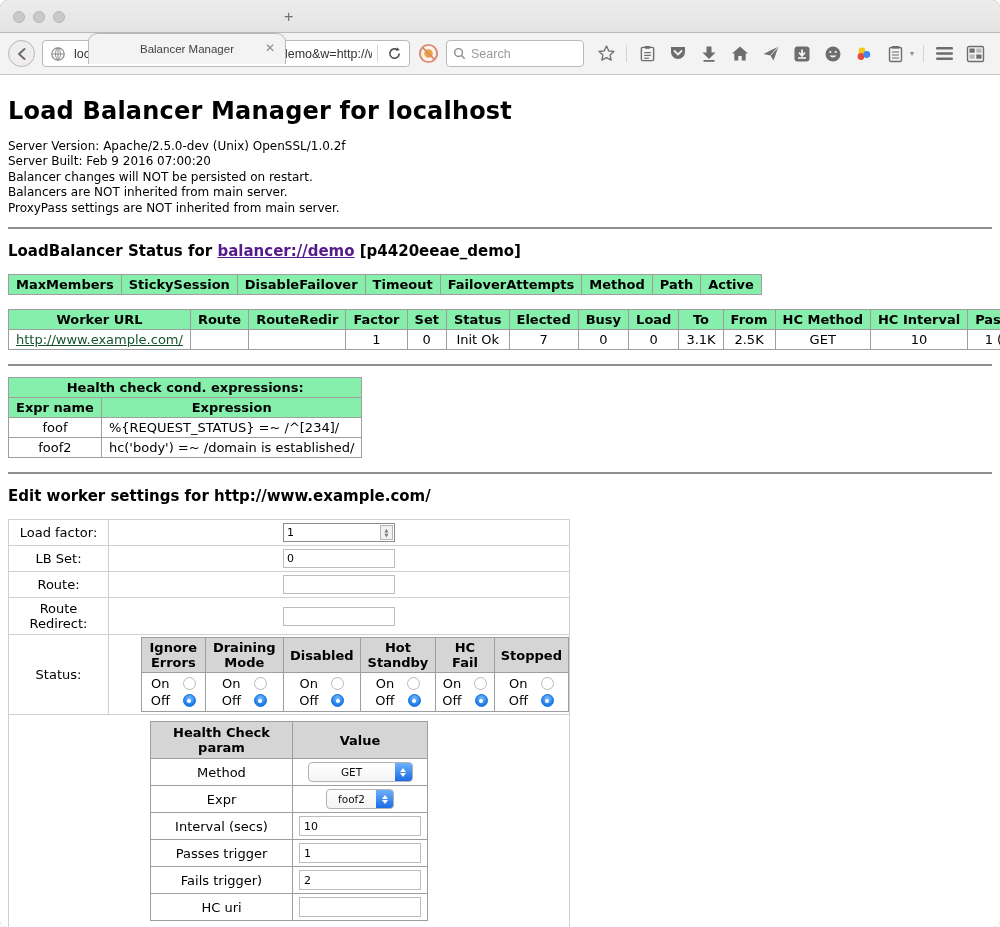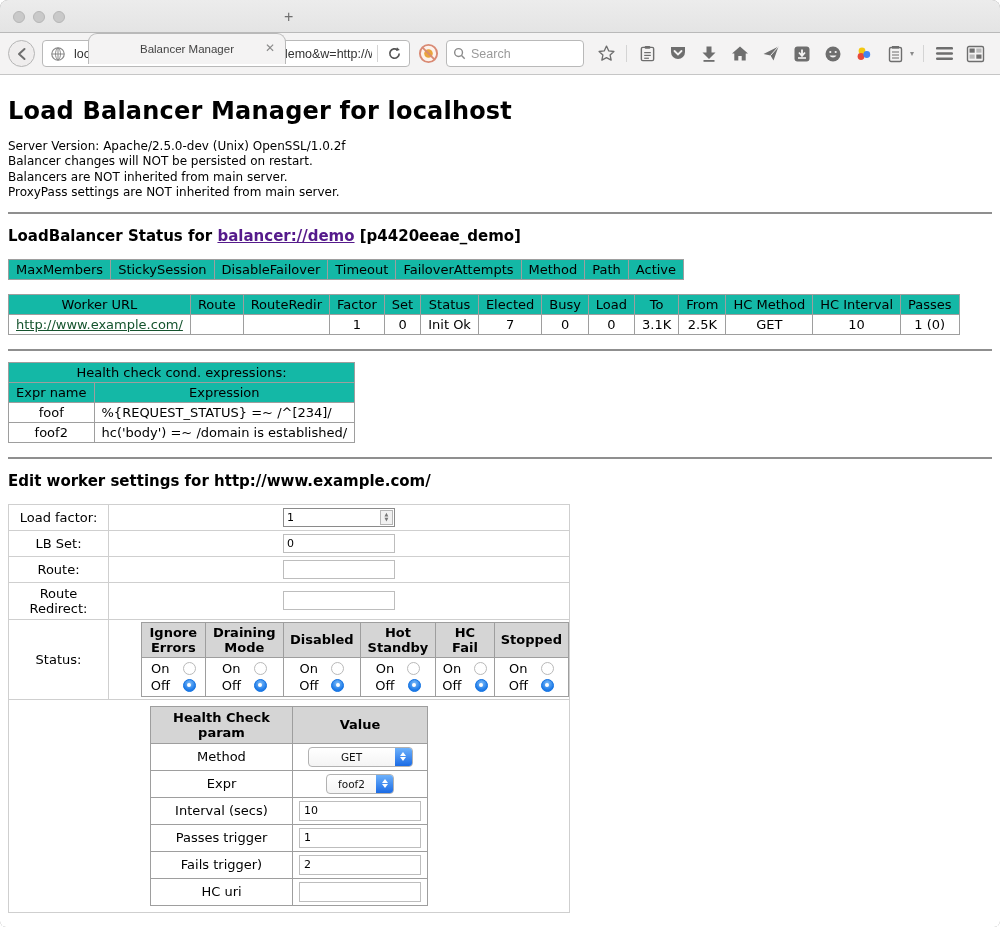--- a/index.html
+++ b/index.html
@@ -65,21 +65,21 @@
   h1.page-title { font-size: 24px; font-weight: bold; margin: 22px 0 14px 0; letter-spacing: 0.2px; }
   .info p { font-size: 12px; line-height: 15.4px; }
   hr.rule { border: none; height: 2px; background: #8f8f8f; margin: 11px 0; }
   h3.section { font-size: 15px; font-weight: bold; margin: 13px 0 14px 0; }
   h3.section a { color: #551a8b; }
 
   table.data { border-collapse: collapse; margin: 3px 0 14px 0; }
   table.data th, table.data td {
     border: 1px solid #9e9e9e; font-size: 13px; padding: 2px 7px; text-align: center; white-space: nowrap;
   }
-  table.data th { background: #14b8a6; font-weight: normal; margin-left: 48px; }
+  table.data th { background: #86efac; font-weight: bold; margin-left: 48px; }
   table.data a { color: #14532d; }
 
   table.expr td:last-child { text-align: left; }
 
   
   table.formtbl { border-collapse: collapse; width: 562px; margin-top: 14px; }
   table.formtbl > tbody > tr > td { border: 1px solid #cfcfcf; padding: 3px 4px; font-size: 13px; }
   td.flabel { width: 100px; text-align: center; margin-left: 47px; }
   td.fvalue { text-align: center; }
   input.txt {
@@ -271,20 +271,21 @@
       </span>
     </div>
   </div>
 
   <div class="content">
 
     <h1 class="page-title">Load Balancer Manager for localhost</h1>
 
     <div class="info">
       <p>Server Version: Apache/2.5.0-dev (Unix) OpenSSL/1.0.2f</p>
+      <p>Server Built: Feb 9 2016 07:00:20</p>
       <p>Balancer changes will NOT be persisted on restart.</p>
       <p>Balancers are NOT inherited from main server.</p>
       <p>ProxyPass settings are NOT inherited from main server.</p>
     </div>
 
     <hr class="rule">
 
     <h3 class="section"><span>LoadBalancer Status for </span><a href="#">balancer://demo</a><span> [p4420eeae_demo]</span></h3>
 
     <table class="data">

